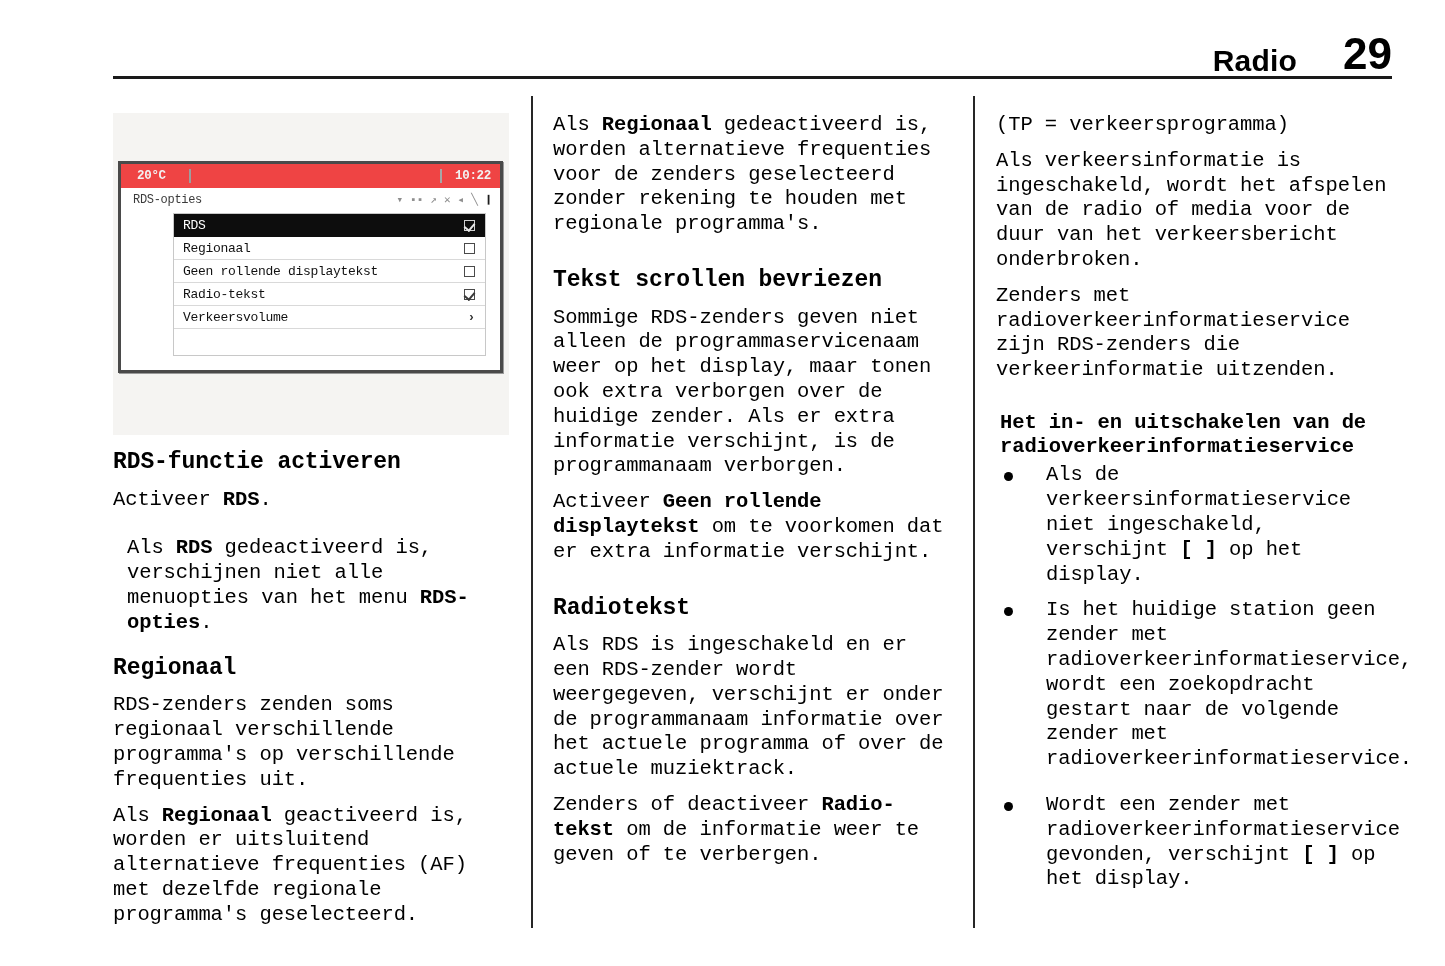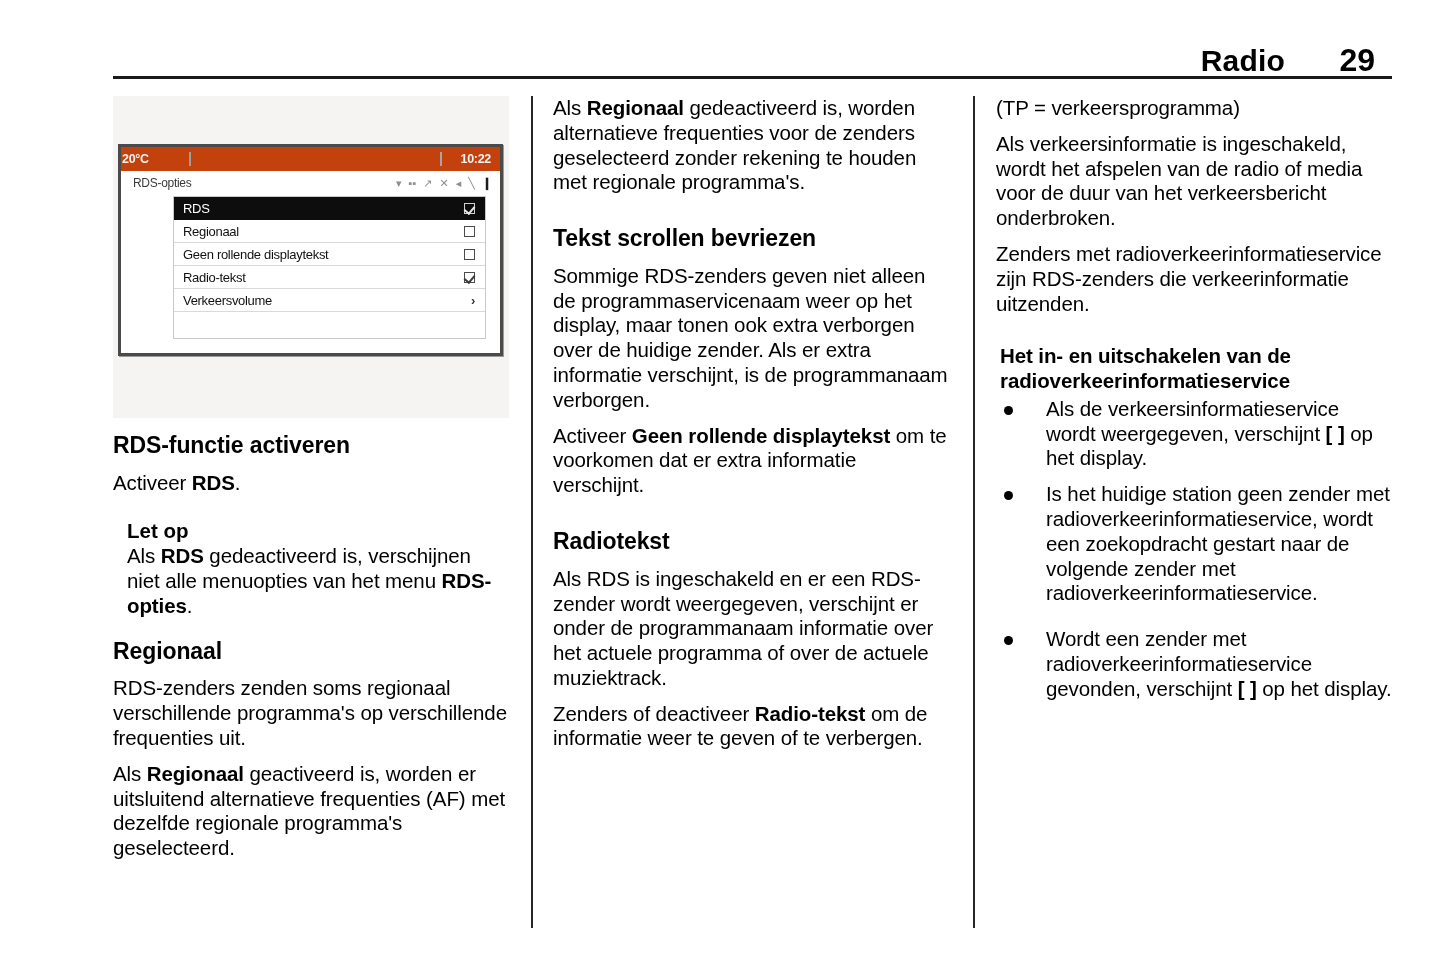--- a/index.html
+++ b/index.html
@@ -12,37 +12,37 @@
     height: 966px;
     font-family: "Liberation Sans", sans-serif;
     color: #000000;
     position: relative;
     overflow: hidden;
   }
 
   
   .page-header {
     position: absolute;
-    left: 96px;
+    left: 113px;
     top: 30px;
     width: 1279px;
     height: 46px;
     display: flex;
     align-items: flex-end;
     justify-content: flex-end;
   }
   .header-title {
     font-size: 30px;
     font-weight: bold;
     letter-spacing: 0.2px;
     line-height: 1;
     margin-right: 46px;
   }
   .header-pageno {
-    font-size: 32px;
+    font-size: 44px;
     font-weight: bold;
     line-height: 1;
     min-width: 44px;
     text-align: right;
   }
   .header-rule {
     position: absolute;
     left: 113px;
     top: 76px;
     width: 1279px;
@@ -53,22 +53,23 @@
   
   .columns {
     position: absolute;
     left: 0;
     top: 96px;
     width: 1445px;
     height: 832px;
   }
   .col {
     position: absolute;
-    top: 0;
+    top: 17px;
     width: 396px;
+    font-family: Liberation Mono, monospace;
   }
   .col-1 { left: 113px; }
   .col-2 { left: 553px; }
   .col-3 { left: 996px; }
 
   .divider {
     position: absolute;
     top: 0;
     width: 2px;
     height: 832px;
@@ -158,24 +159,24 @@
     top: 48px;
     width: 385px;
     height: 212px;
     background: #ffffff;
     border: 3px solid #4a4a4a;
     box-sizing: border-box;
     box-shadow: 1px 1px 0 #9a9a9a;
   }
   .statusbar {
     height: 24px;
-    background: #c2410c;
+    background: #ef4444;
     display: flex;
     align-items: center;
-    padding: 0 1px;
+    padding: 0 16px;
     box-sizing: border-box;
     position: relative;
   }
   .statusbar .temp {
     font-size: 12.5px;
     font-weight: bold;
     color: #f2f2f2;
     letter-spacing: -0.3px;
   }
   .statusbar .tick {
@@ -371,21 +372,20 @@
       </div>
     </div>
 
     <h2 class="sec">RDS-functie activeren</h2>
 
     <p class="body"><span>Activeer </span><b>RDS</b><span>.</span></p>
 
     <div class="spacer-sm"></div>
 
     <div class="note">
-      <p class="note-title">Let op</p>
       <p class="note-body"><span>Als </span><b>RDS</b><span> gedeactiveerd is, verschijnen niet alle menuopties van het menu </span><b>RDS-opties</b><span>.</span></p>
     </div>
 
     <div class="spacer-md"></div>
 
     <h2 class="sec">Regionaal</h2>
 
     <p class="body">RDS-zenders zenden soms regionaal verschillende programma's op verschillende frequenties uit.</p>
 
     <p class="body"><span>Als </span><b>Regionaal</b><span> geactiveerd is, worden er uitsluitend alternatieve frequenties (AF) met dezelfde regionale programma's geselecteerd.</span></p>
@@ -423,21 +423,21 @@
 
     <p class="body">Zenders met radioverkeerinformatieservice zijn RDS-zenders die verkeerinformatie uitzenden.</p>
 
     <div class="spacer-sm"></div>
 
     <h3 class="subsec">Het in- en uitschakelen van de radioverkeerinformatieservice</h3>
 
 
     <ul class="bullets">
       <li>
-        <span class="dot"></span><span>Als de verkeersinformatieservice wordt weergegeven, verschijnt </span><b>[ ]</b><span> op het display.</span>
+        <span class="dot"></span><span>Als de verkeersinformatieservice niet ingeschakeld, verschijnt </span><b>[ ]</b><span> op het display.</span>
       </li>
       <li>
         <span class="dot"></span><span>Is het huidige station geen zender met radioverkeerinformatieservice, wordt een zoekopdracht gestart naar de volgende zender met radioverkeerinformatieservice.</span>
       </li>
       <li>
         <span class="dot"></span><span>Wordt een zender met radioverkeerinformatieservice gevonden, verschijnt </span><b>[ ]</b><span> op het display.</span>
       </li>
     </ul>
 
   </div>

